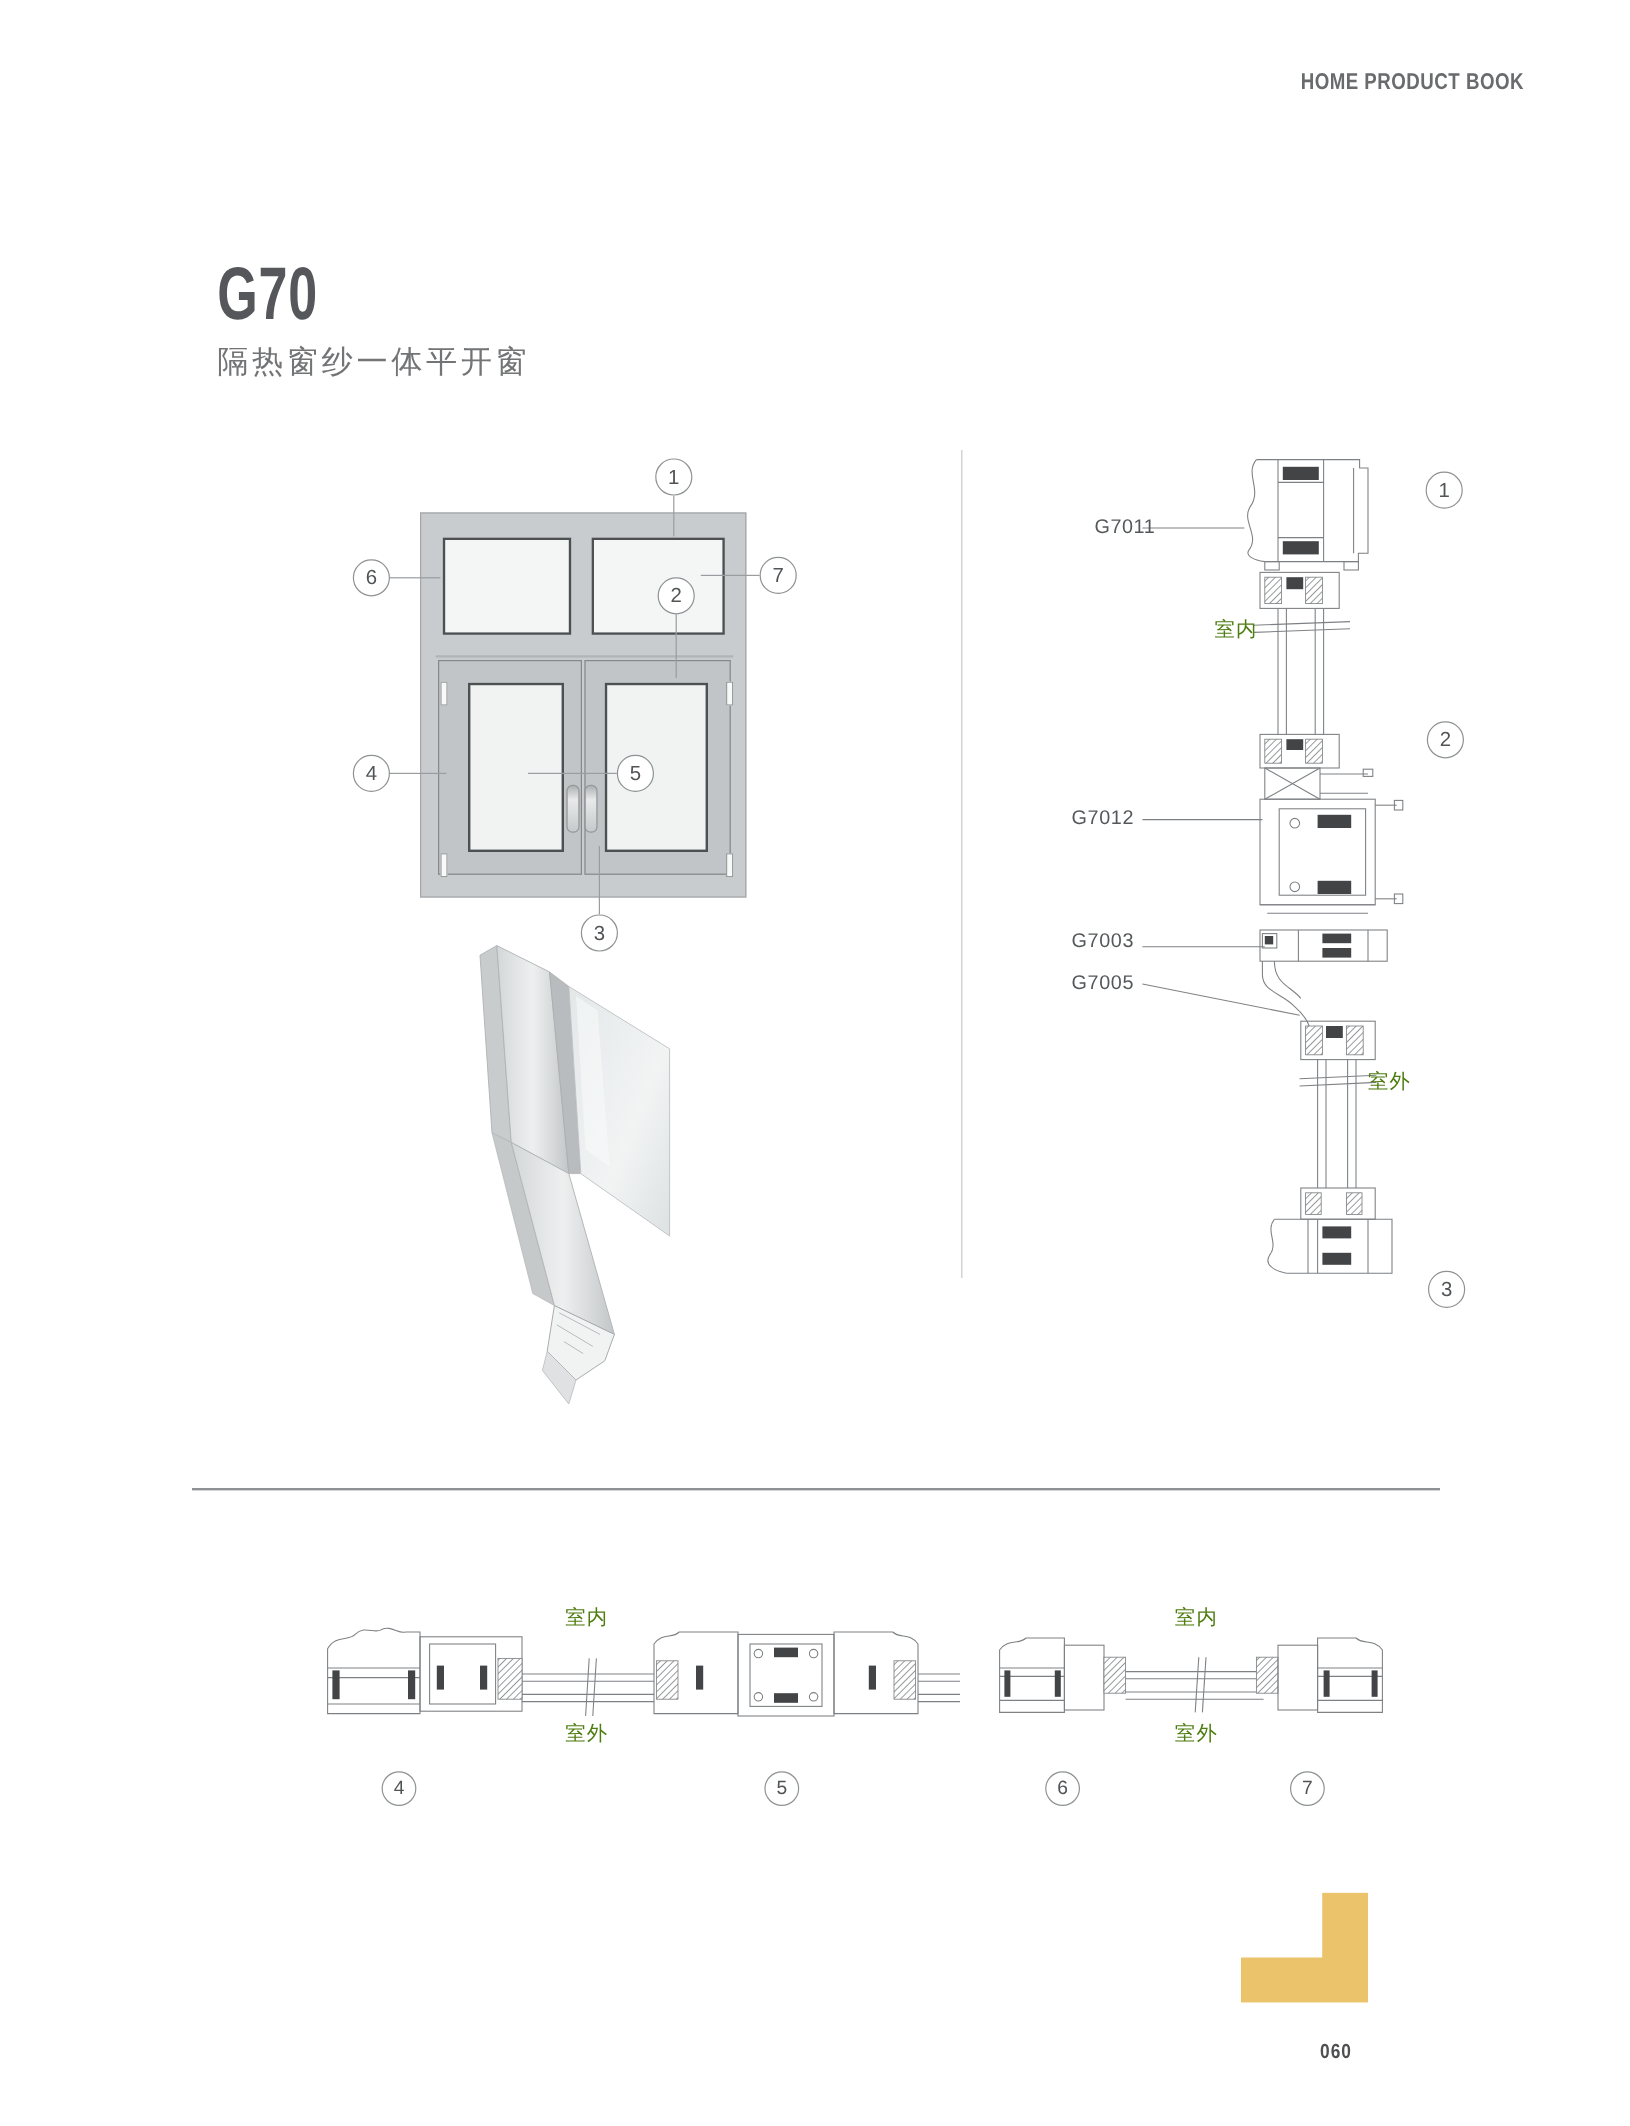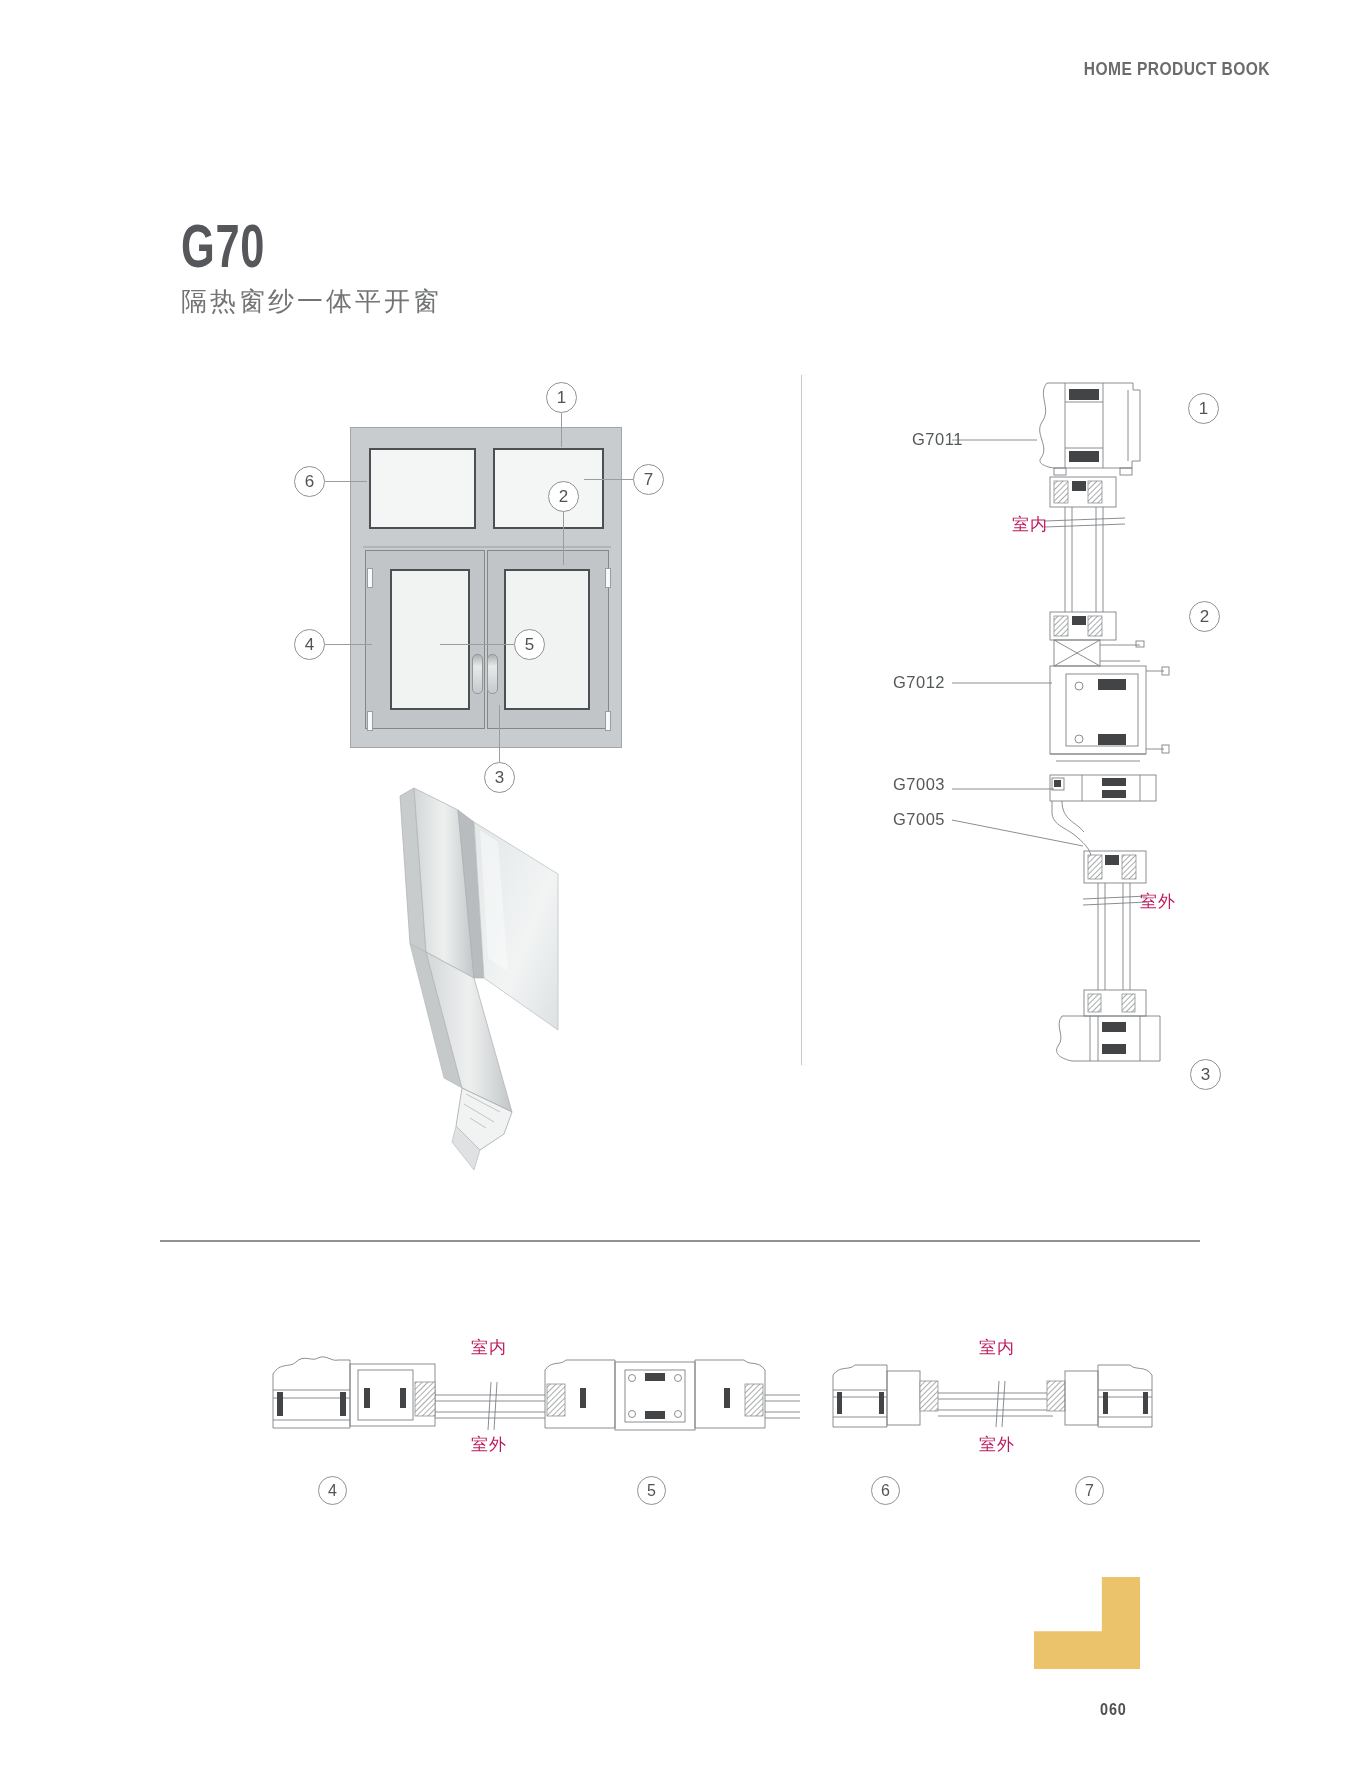--- a/index.html
+++ b/index.html
@@ -26,21 +26,21 @@
   .handle{position:absolute;width:11px;height:40px;border-radius:5px;border:1px solid #94979a;
           background:linear-gradient(180deg,#aeb1b3,#e8eaea 30%,#c6c9cb);box-sizing:border-box;}
   
   .co{position:absolute;width:31px;height:31px;border-radius:50%;background:#fff;
       border:1px solid #8f9294;box-sizing:border-box;display:flex;align-items:center;
       justify-content:center;font-size:17px;color:#515456;}
   .co.sm{width:29px;height:29px;font-size:16px;}
   .ln{position:absolute;background:#9a9da0;}
   
   .plabel{position:absolute;font-size:16.5px;color:#55585a;letter-spacing:.5px;}
-  .cjk{position:absolute;font-size:17px;color:#be185d;letter-spacing:1px;}
+  .cjk{position:absolute;font-size:17px;color:#4d7c0f;letter-spacing:1px;}
   .cjk.ctr{width:80px;text-align:center;}
   .cjk.rt{width:88px;text-align:right;}
   
   .corner{position:absolute;left:1034px;top:1577px;width:106px;height:92px;background:#ebc36b;
           clip-path:polygon(64% 0,100% 0,100% 100%,0 100%,0 59%,64% 59%);}
   .pageno{position:absolute;left:1100px;top:1700px;font-size:17px;font-weight:bold;color:#4e5052;
           letter-spacing:1px;transform:scaleX(.85);transform-origin:0 50%;}
   svg{position:absolute;overflow:visible;}
   svg .s{stroke:#7e8184;stroke-width:.9;fill:none;}
   svg .dk{fill:#424446;stroke:none;}

